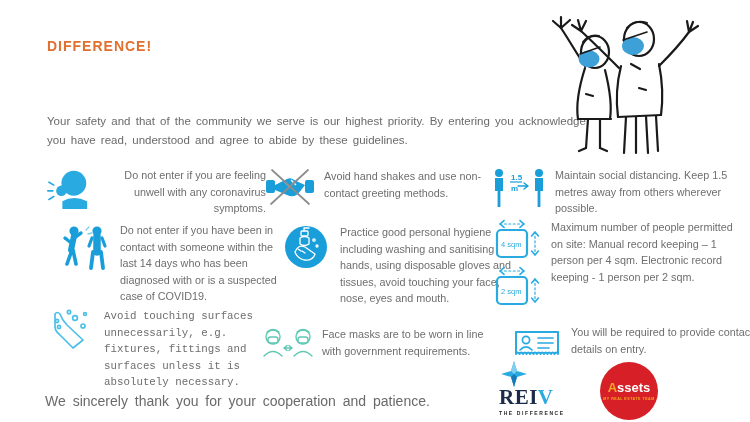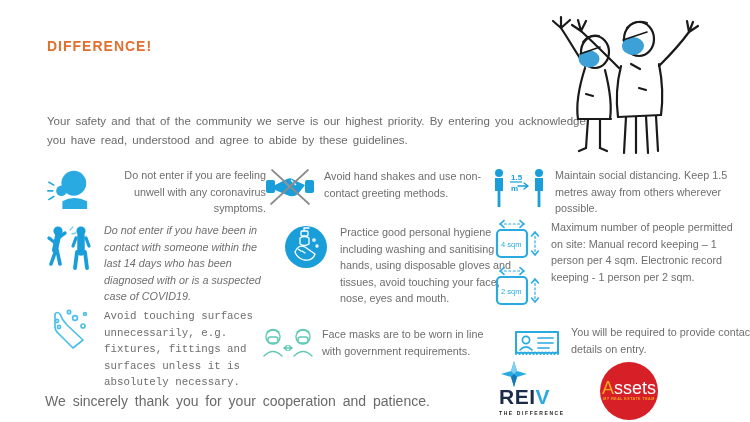--- a/index.html
+++ b/index.html
@@ -27,45 +27,45 @@
   
   .illustration { position:absolute; left:533px; top:6px; }
   
   .item { position:absolute; display:flex; gap:9px; align-items:flex-start; }
   .icon-box { flex:0 0 50px; display:flex; justify-content:center; }
   .gtext { font-size:10.8px; color:#6e6e6e; line-height:16.5px; }
   .c1 .gtext { width:162px; }
   .c2 .gtext { width:182px; }
   .c3 .gtext { width:190px; }
   .i-c1r1 { left:45px;  top:167px;text-align:right; }
-  .i-c1r2 { left:45px;  top:222px;font-style:italic; }
+  .i-c1r2 { left:61px;  top:222px; }
   .i-c1r3 { left:45px;  top:308px;font-family:Liberation Mono, monospace; }
   .i-c2r1 { left:265px; top:168px; }
   .i-c2r2 { left:281px; top:224px; }
   .i-c2r3 { left:263px; top:326px; }
   .i-c3r1 { left:492px; top:167px; }
   .i-c3r2 { left:492px; top:219px; }
   .i-c3r3 { left:512px; top:324px; }
   
   .thanks {
     position:absolute; left:45px; top:393px;
     font-size:14px; color:#6a6a6a; word-spacing:3px;
   }
   .reiv-logo { position:absolute; left:499px; top:361px; width:84px; }
   .reiv-star { display:block; margin-left:2px; }
-  .reiv-name { font-size:21px; font-weight:bold; letter-spacing:0.5px; line-height:20px; }
+  .reiv-name { font-size:21px; font-weight:bold; letter-spacing:0.5px; line-height:20px;font-family:Liberation Serif, serif; }
   .reiv-part1 { color:#1c2b4a; }
   .reiv-part2 { color:#29abe2; }
   .reiv-tagline { font-size:5px; letter-spacing:1.6px; color:#2a2a2a; margin-top:3px; font-weight:bold; }
   .assets-logo {
     position:absolute; left:600px; top:362px; width:58px; height:58px;
     background:#d61f26; border-radius:50%;
     display:flex; flex-direction:column; align-items:center; justify-content:center;
   }
-  .assets-name { font-size:18px; font-weight:normal; line-height:14px;text-align:center; }
+  .assets-name { font-size:13px; font-weight:bold; line-height:14px;text-align:center; }
   .assets-part1 { color:#f7a823; }
   .assets-part2 { color:#ffffff; }
   .assets-tagline { font-size:3.6px; letter-spacing:0.5px; color:#f7a823; margin-top:2px; font-weight:bold; }
 </style>
 </head>
 <body>
 
 <div class="page">
 
   <div class="attention">DIFFERENCE!</div>

